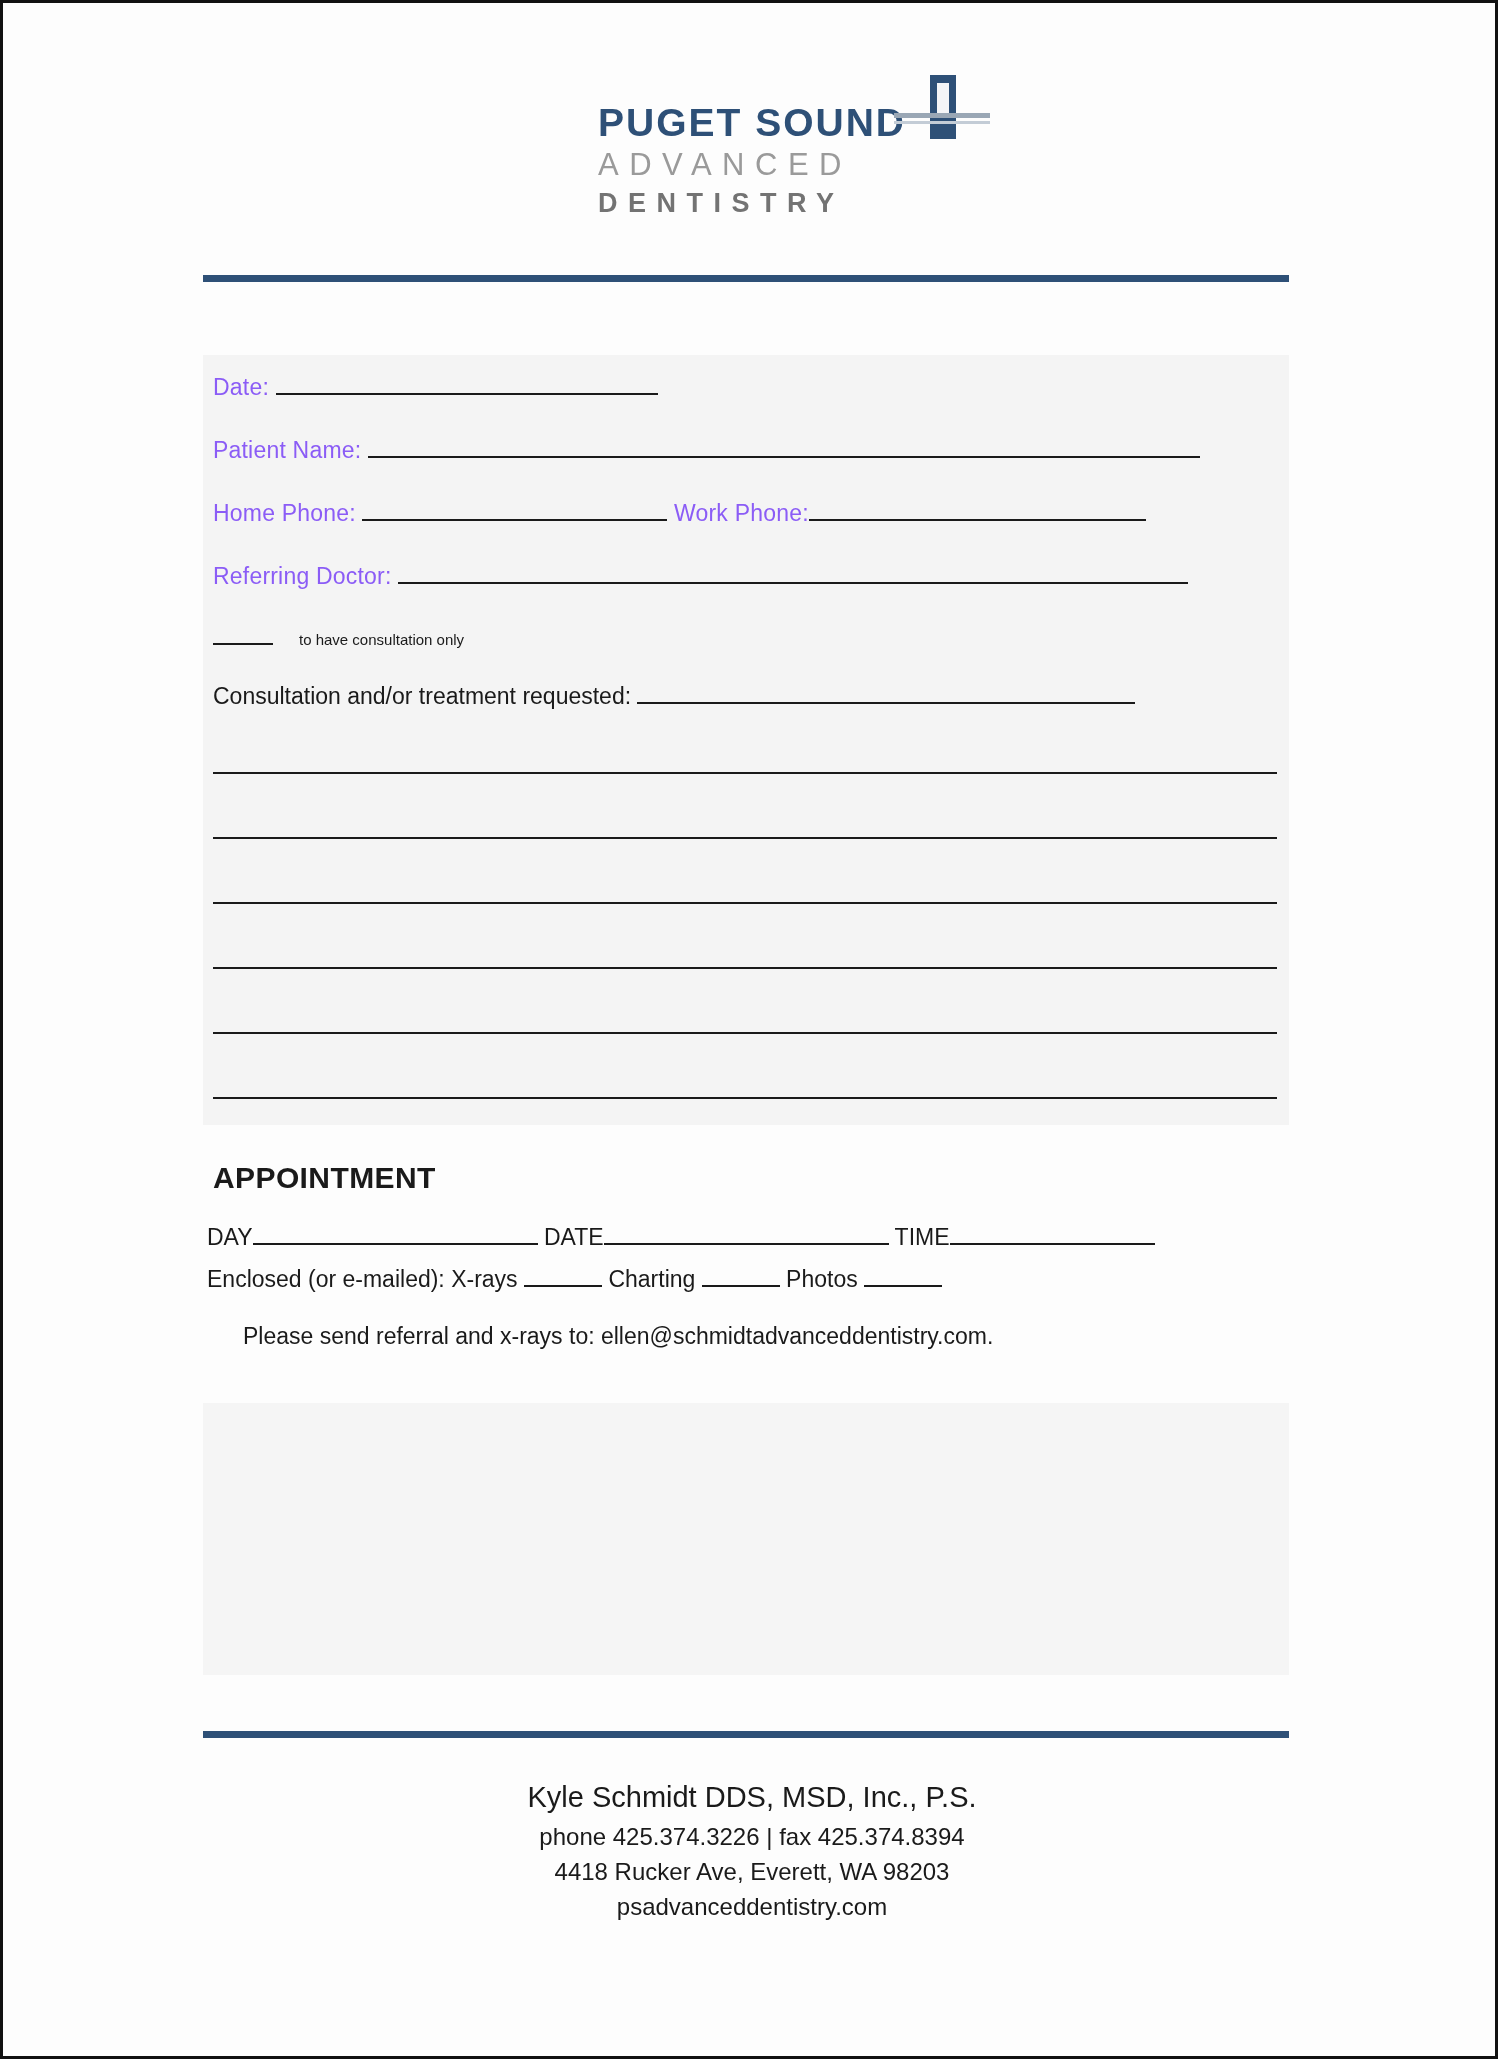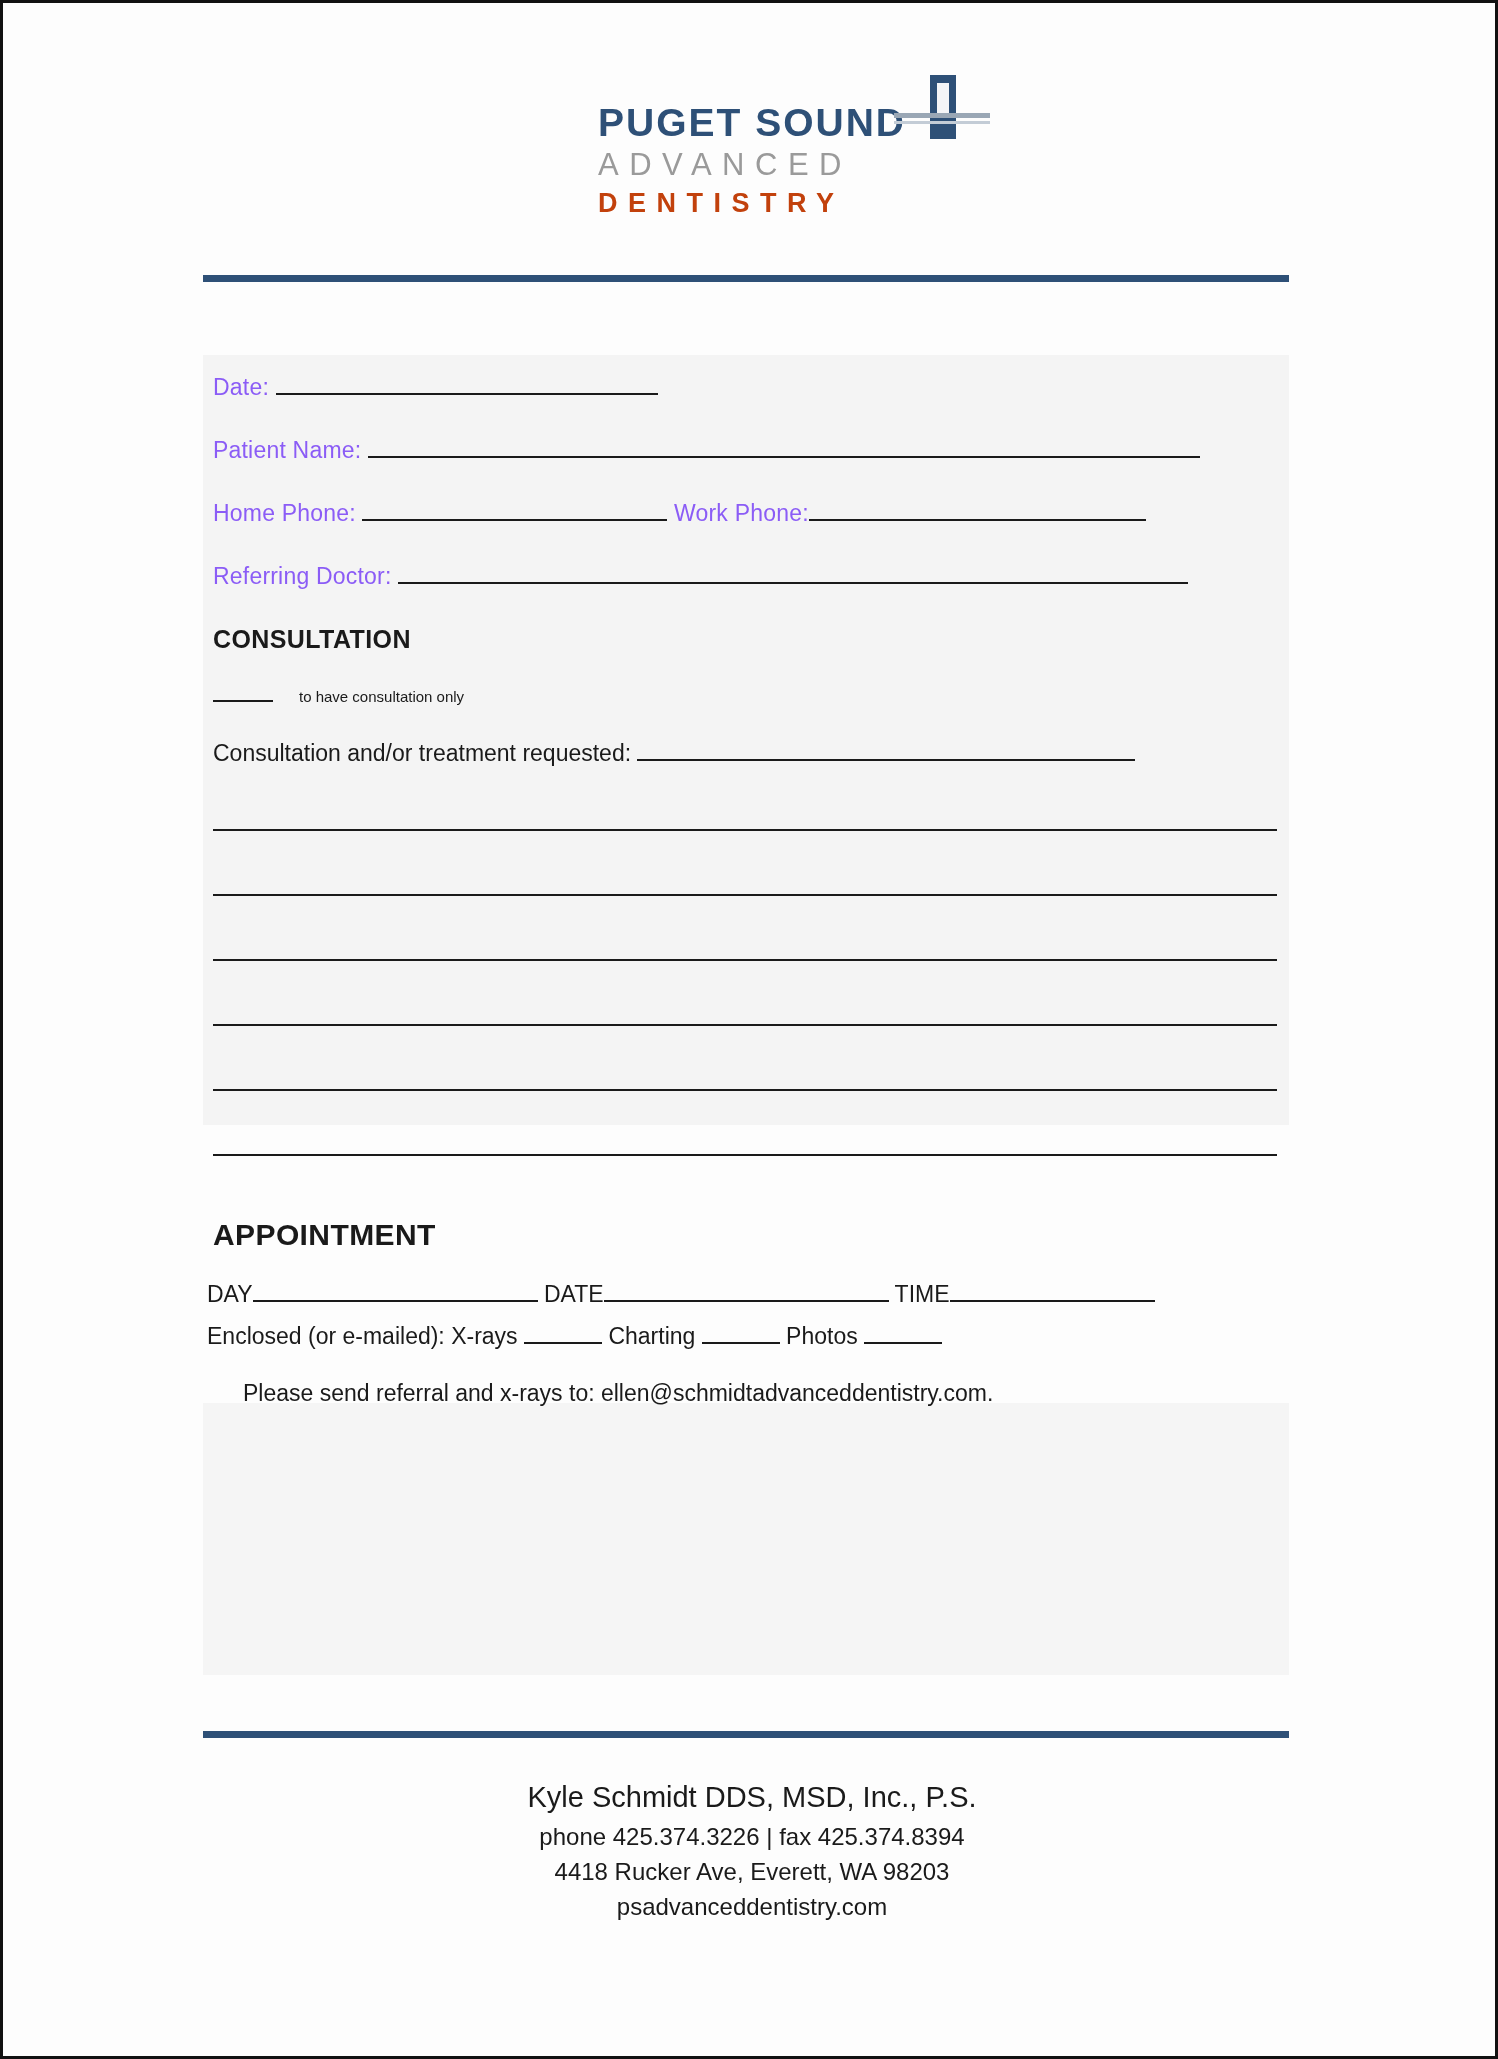--- a/index.html
+++ b/index.html
@@ -69,21 +69,21 @@
     font-weight: normal;
     letter-spacing: 10.5px;
     color: #9a9a9a;
     line-height: 1.25;
     margin-top: 4px;
   }
   .logo-line3 {
     font-size: 27px;
     font-weight: bold;
     letter-spacing: 10.5px;
-    color: #c2410c;
+    color: #737373;
     line-height: 1.2;
     margin-top: 2px;
   }
   
   .logo-mark {
     position: absolute;
     right: -84px;
     top: -28px;
     width: 96px;
     height: 78px;
@@ -289,21 +289,20 @@
 
     <div class="frow">
       <span class="lbl">Home Phone: </span><span class="ul u-home"></span>
       <span class="lbl">Work Phone:</span><span class="ul u-work"></span>
     </div>
 
     <div class="frow">
       <span class="lbl">Referring Doctor: </span><span class="ul u-ref"></span>
     </div>
 
-    <div class="section-title">CONSULTATION</div>
 
     <div class="opt-row">
       <span class="opt-blank"></span><span class="opt-text">to have consultation only</span>
     </div>
 
     <div class="req-row">
       <span class="lbl">Consultation and/or treatment requested: </span><span class="ul u-req"></span>
     </div>
 
     <div class="write-line first"></div>

